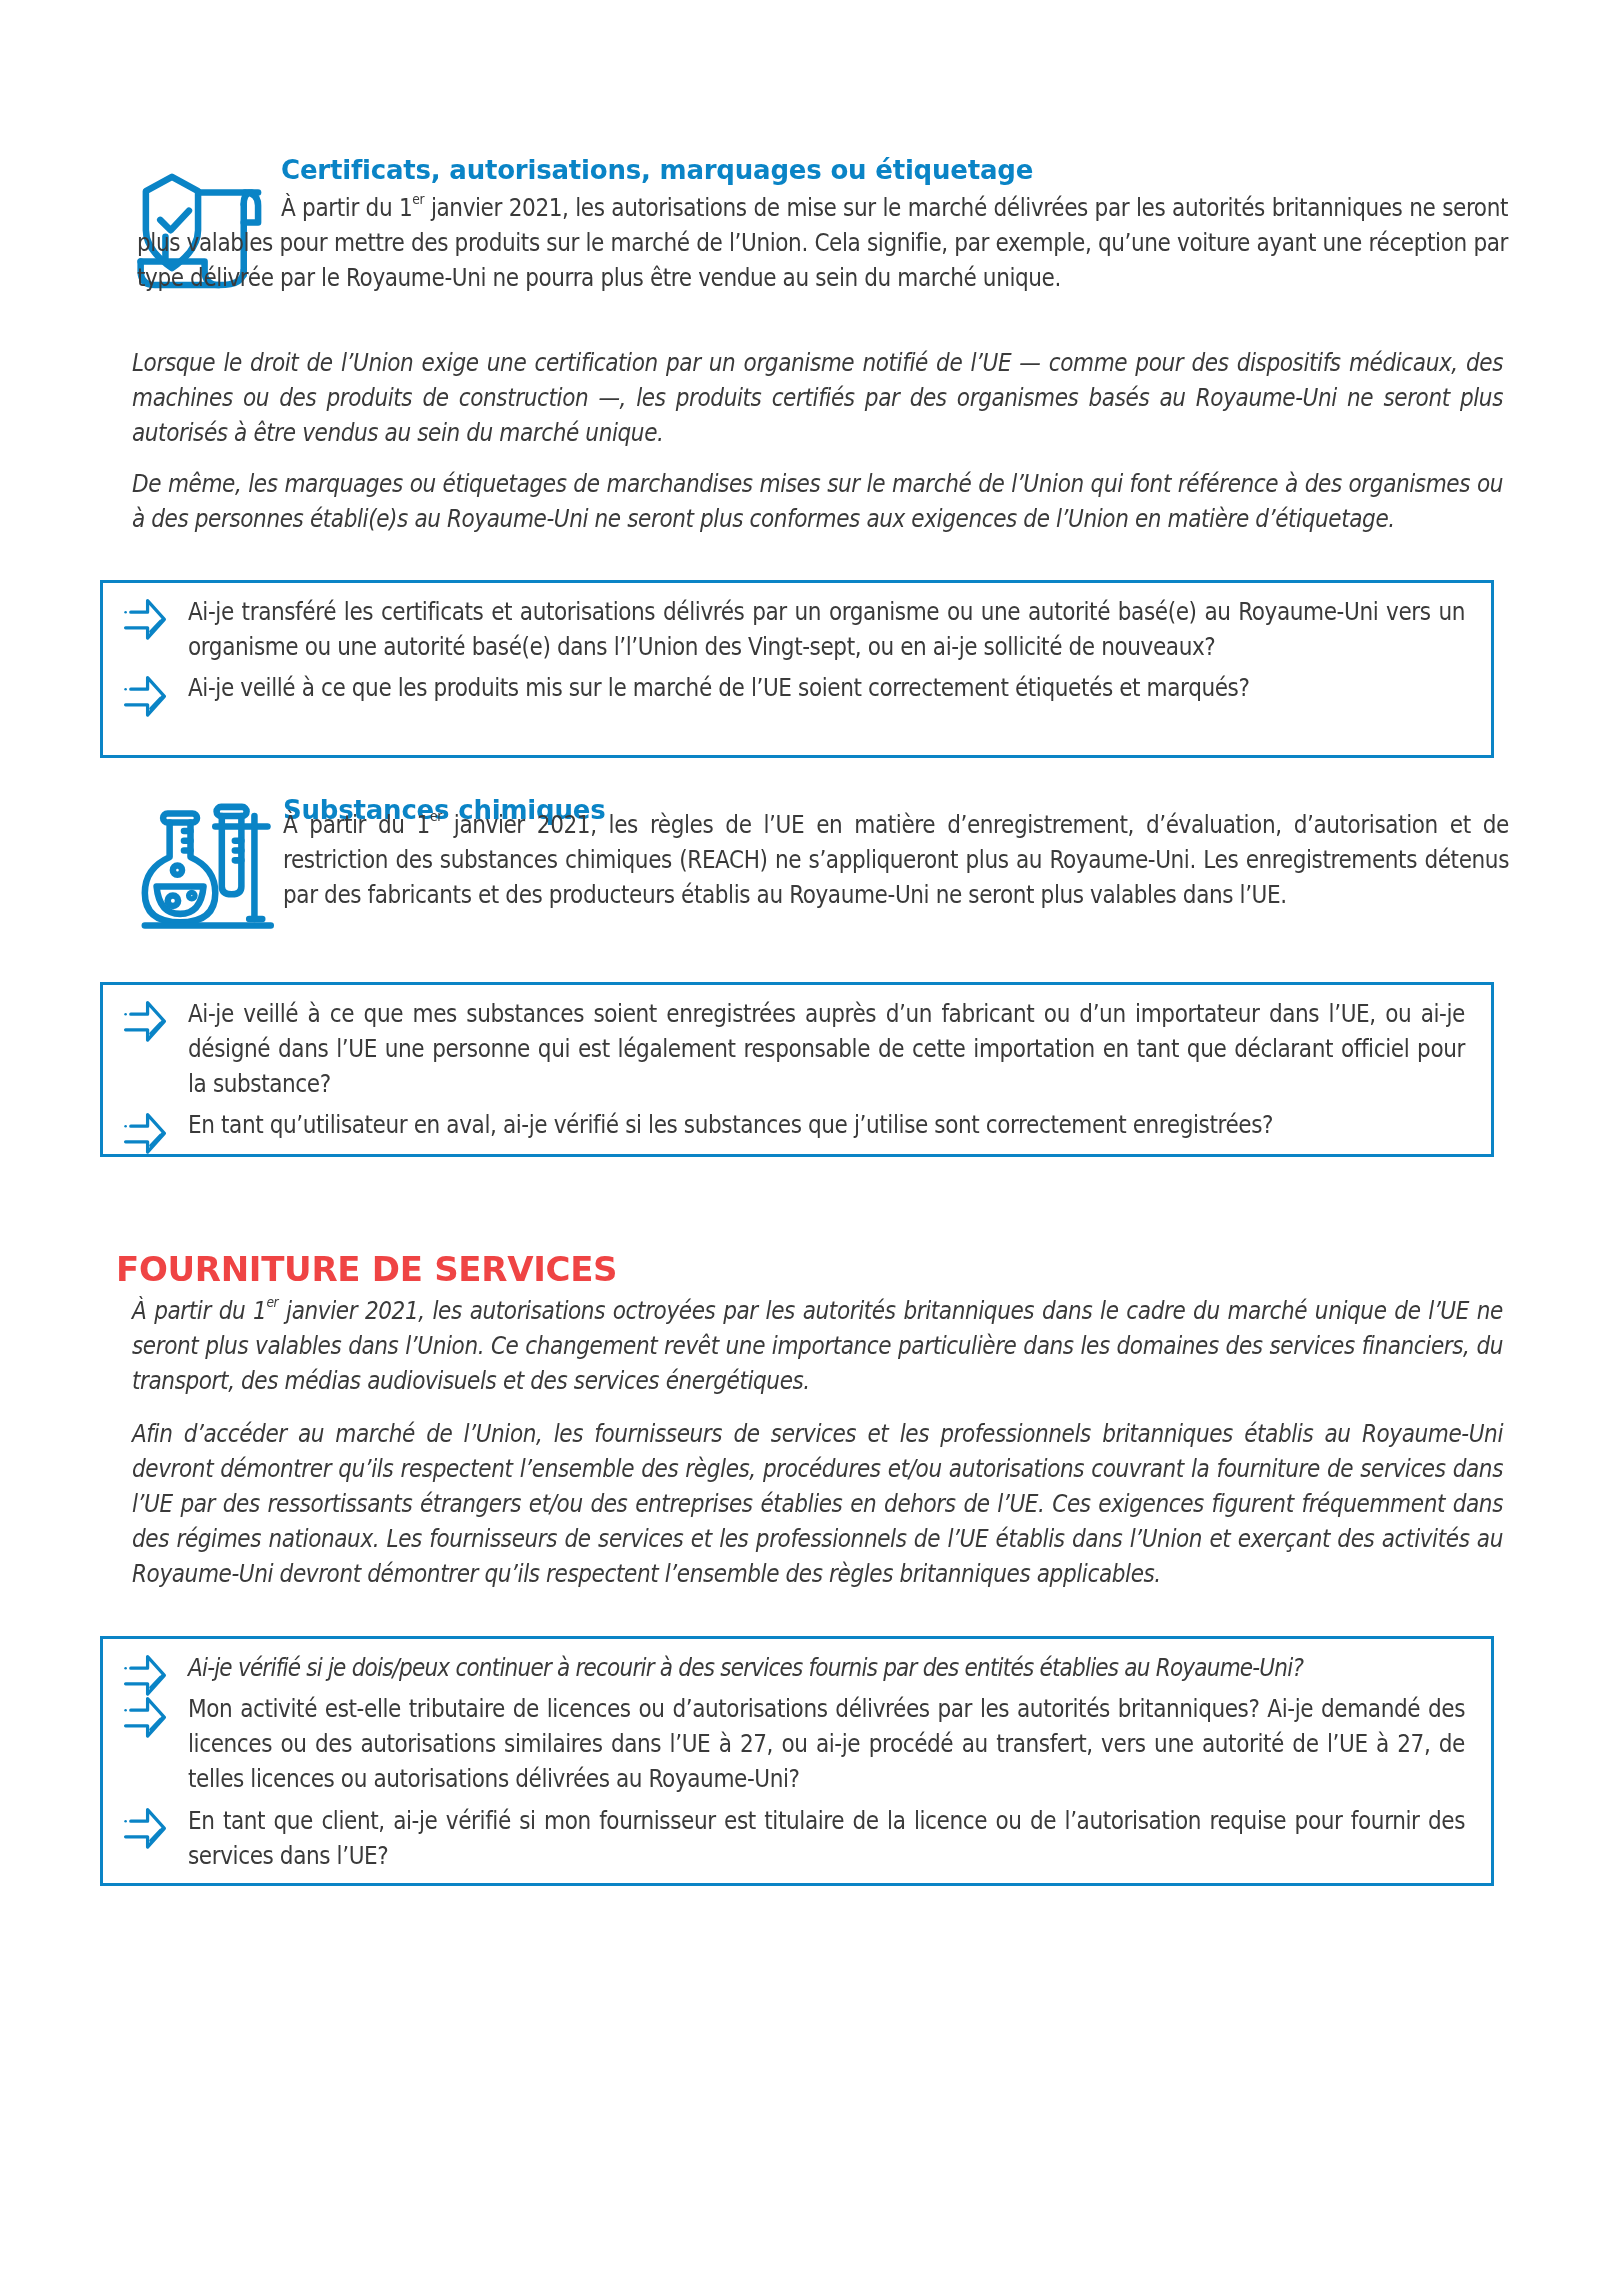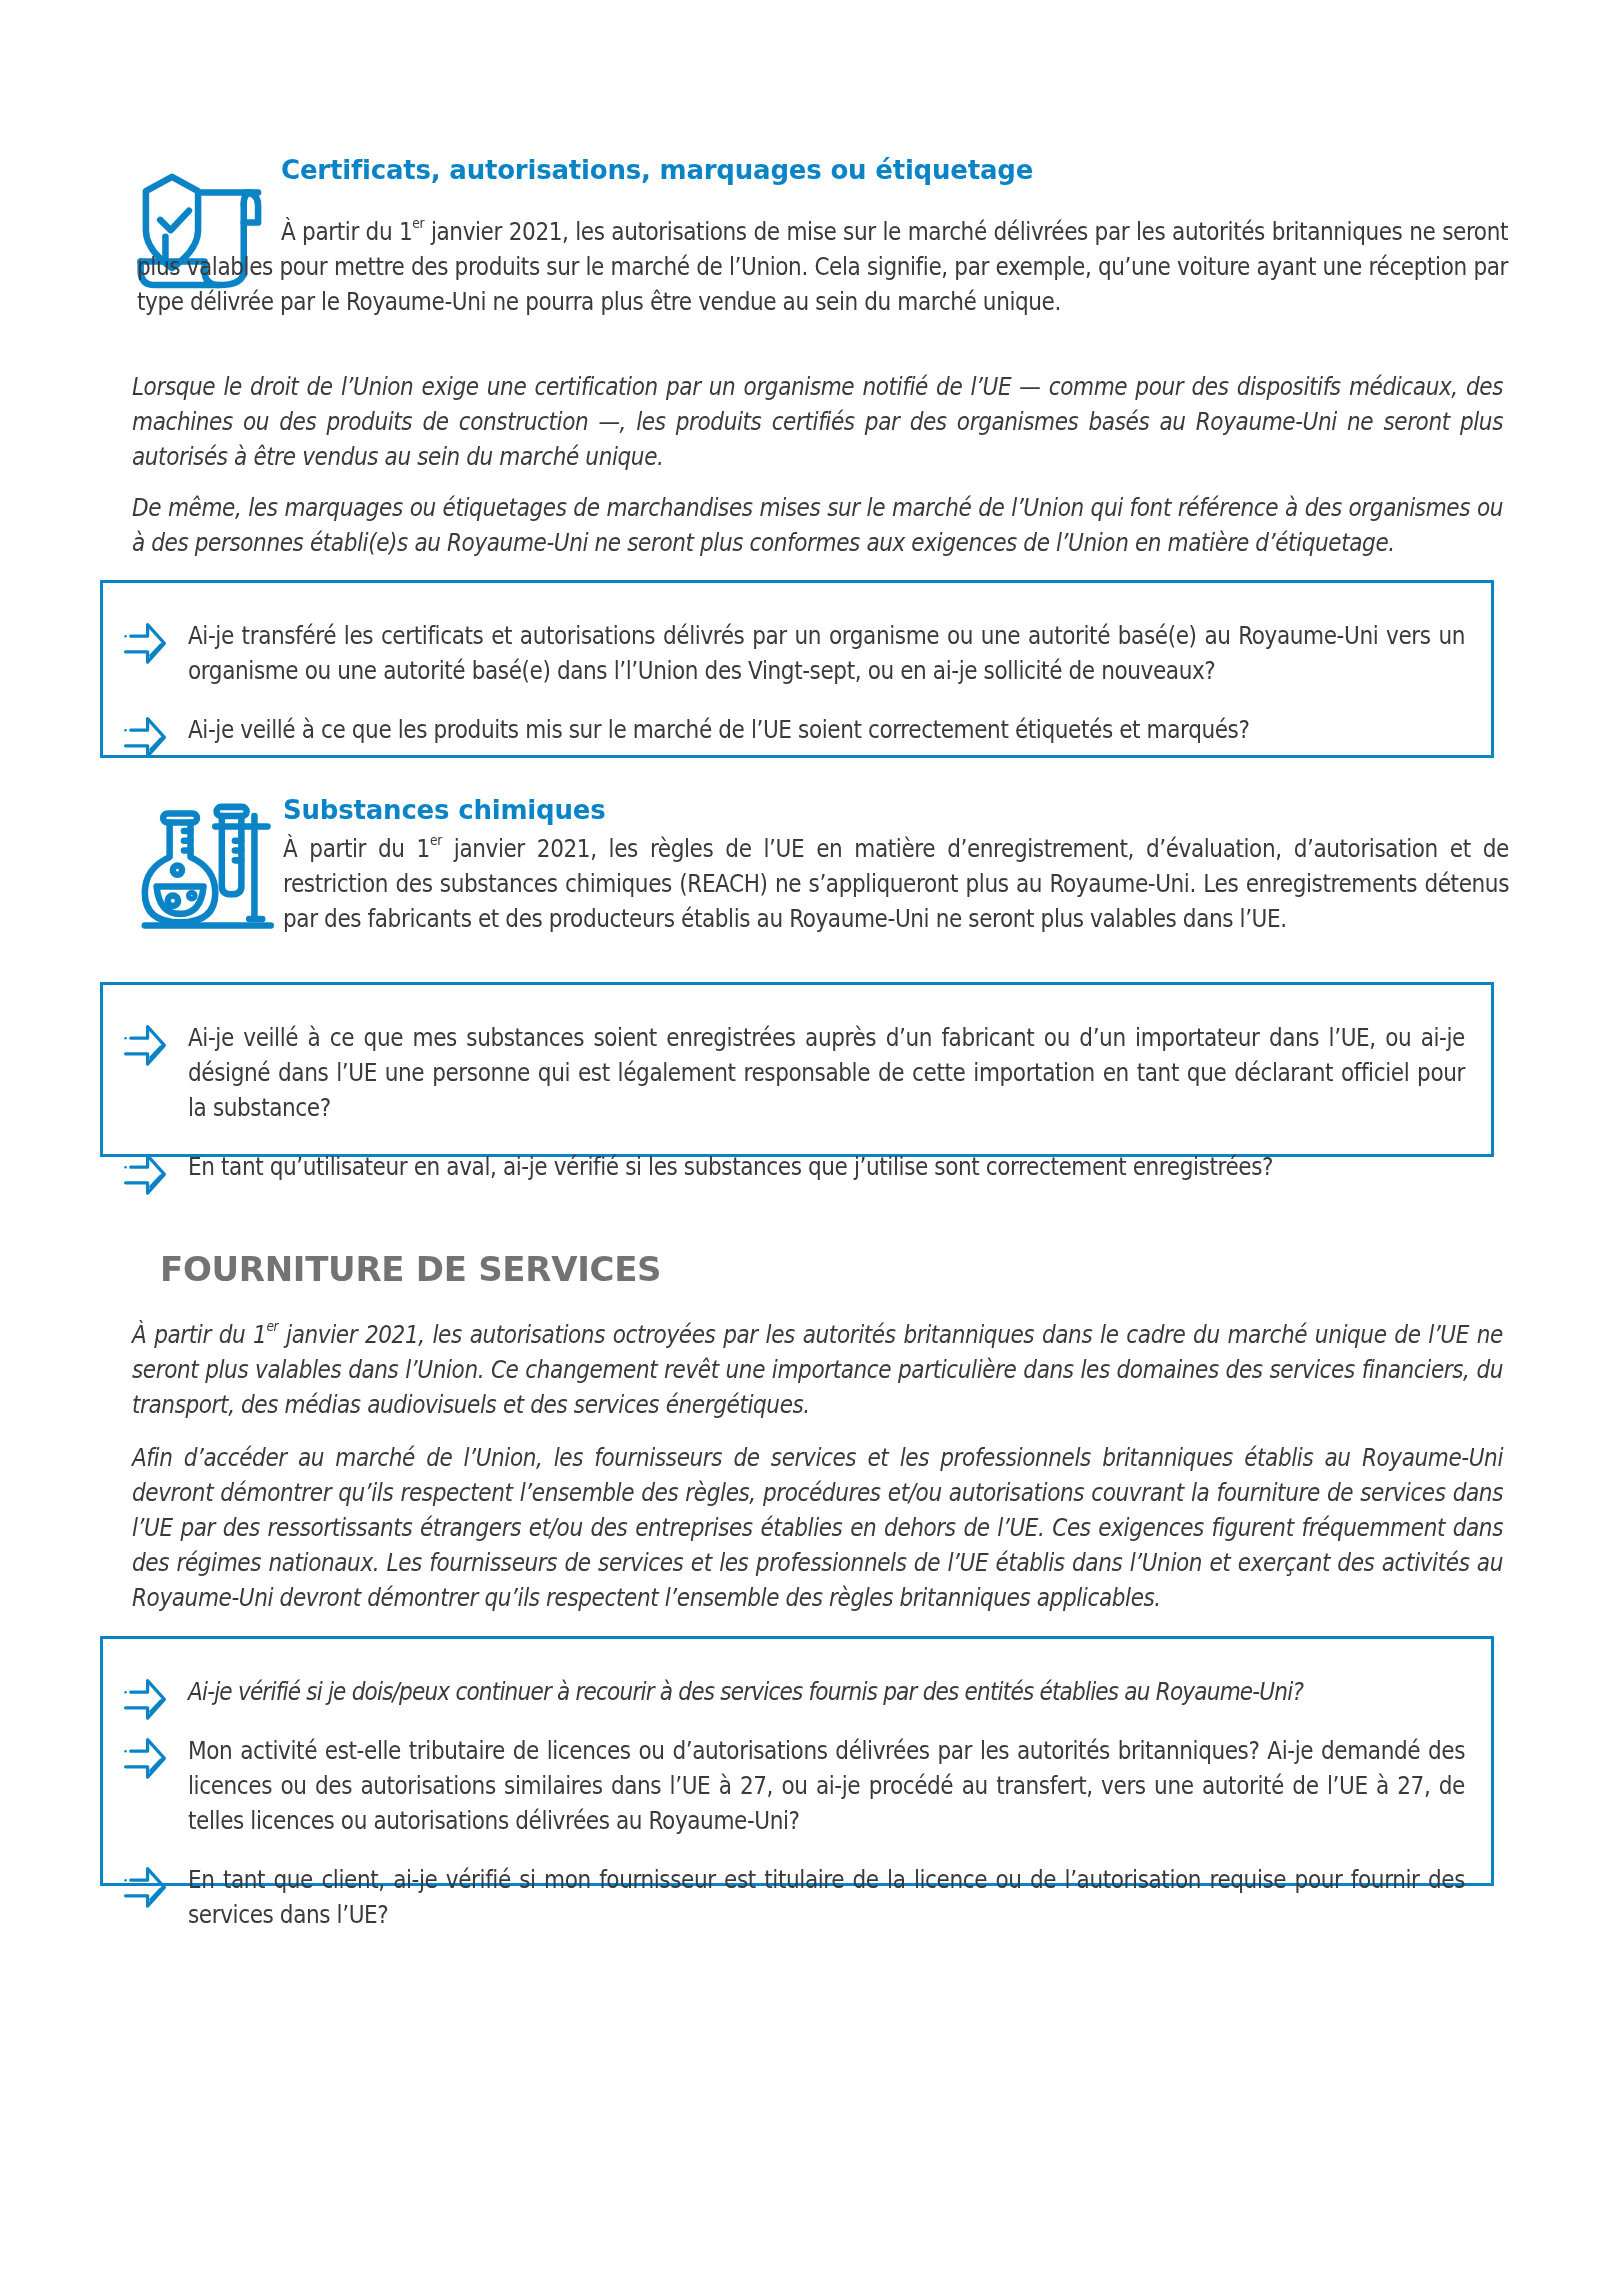--- a/index.html
+++ b/index.html
@@ -13,40 +13,38 @@
     .page { position: absolute; left: 0; top: 0; width: 1552px; height: 2295px; }
 
     .text {
       font-family: "DejaVu Sans Condensed", "DejaVu Sans", sans-serif;
       font-stretch: condensed;
       font-size: 24px;
       line-height: 35px;
       color: #3a3a3a;
       text-align: justify;
       letter-spacing: -0.4px;
-      margin-top: 24px;
     }
     .text sup { font-size: 13.7px; line-height: 0; position: relative; top: -2.6px; vertical-align: super; }
 
     .subhead {
       font-family: "DejaVu Sans", sans-serif;
       font-weight: bold;
       font-size: 26px;
       line-height: 33px;
       color: #0a84c6;
       letter-spacing: -0.2px;
     }
     .h1 {
       font-family: "DejaVu Sans", sans-serif;
       font-weight: bold;
       font-size: 34px;
       line-height: 39px;
-      color: #737373;
+      color: #ef4444;
       letter-spacing: -0.3px;
-      margin-left: 44px;
     }
 
     .icon-box { position: absolute; }
     .icon-box svg { width: 100%; height: 100%; display: block; }
 
     .para { position: absolute; left: 132px; width: 1371px; font-style: italic; }
 
     .checkbox {
       position: absolute;
       left: 100px;

